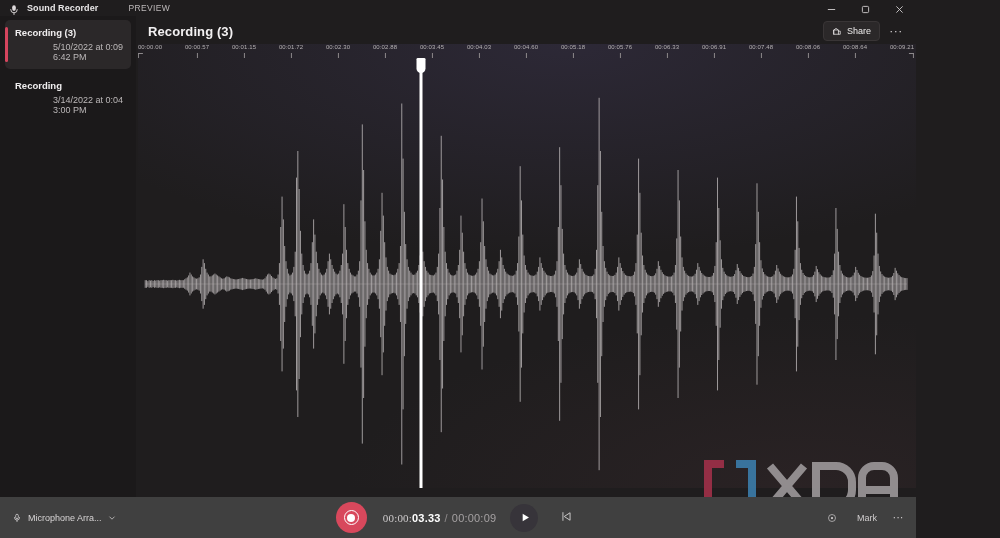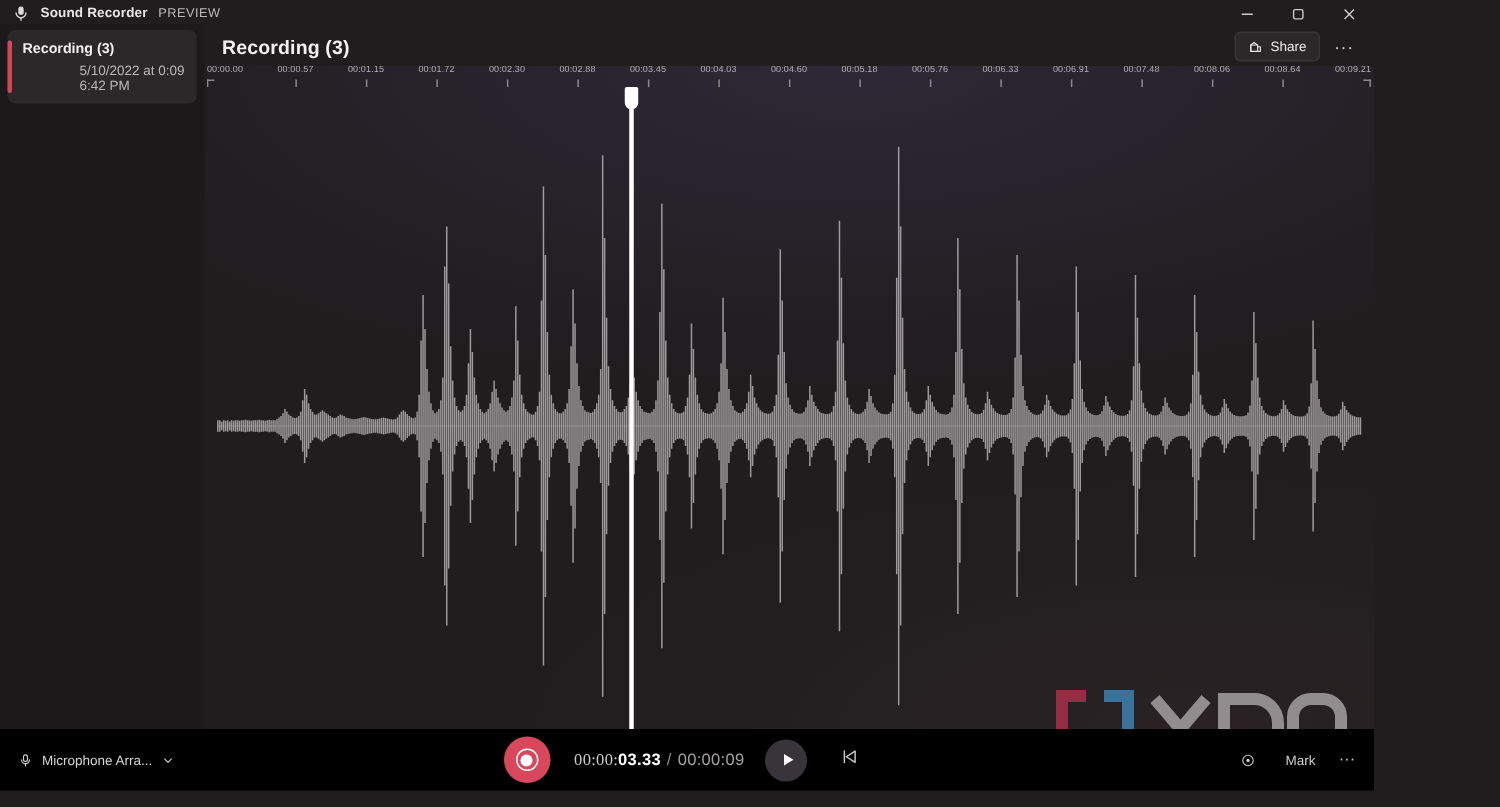--- a/index.html
+++ b/index.html
@@ -25,21 +25,21 @@
   }
   .titlebar-left {
     display: flex; align-items: center; gap: 7px;
     padding-left: 8px; height: 16px;
   }
   .app-mic-icon { width: 12px; height: 12px; display: block; }
   .app-name {
     font-size: 9px; color: #e8e6e7; font-weight: 700; letter-spacing: .1px;
   }
   .app-preview {
-    font-size: 8.5px; color: #bdb9ba; font-weight: 400; letter-spacing: .35px;
+    font-size: 8.5px; color: #bdb9ba; font-weight: 400; letter-spacing: .35px; margin-left: 23px;
   }
   .wincontrols {
     position: absolute; top: 0; right: 0; height: 30px;
     display: flex; align-items: flex-start;
   }
   .wcbtn {
     width: 34px; height: 18px;
     display: flex; align-items: center; justify-content: center;
     color: #cfcccd;
   }
@@ -166,22 +166,22 @@
   
   .watermark {
     position: absolute; right: 8px; bottom: 24px;
     width: 212px; height: 56px;
     opacity: .92; pointer-events: none; z-index: 5;
   }
   .watermark svg { display: block; width: 212px; height: 56px; }
 
   
   .bottombar {
-    position: absolute; left: 0; right: 0; bottom: 11px; height: 41px;
-    background: #000000;
+    position: absolute; left: 0; right: 0; bottom: 0; height: 41px;
+    background: #404040;
     z-index: 20;
   }
   .mic-select {
     position: absolute; left: 12px; top: 0; height: 41px;
     display: flex; align-items: center; gap: 6px;
     color: #d7d4d5; font-size: 9px; cursor: pointer;
   }
   .mic-small { width: 10px; height: 10px; display: block; }
   .chev { width: 8px; height: 8px; display: block; }
 
@@ -279,20 +279,27 @@
   </div>
 
   <div class="sidebar">
 
     <div class="rec-list">
       <div class="rec-item selected">
         <div class="rec-title">Recording (3)</div>
         <div class="rec-meta">
           <span class="rec-date">5/10/2022 at 6:42 PM</span>
           <span class="rec-dur">0:09</span>
+        </div>
+      </div>
+      <div class="rec-item">
+        <div class="rec-title">Recording</div>
+        <div class="rec-meta">
+          <span class="rec-date">3/14/2022 at 3:00 PM</span>
+          <span class="rec-dur">0:04</span>
         </div>
       </div>
     </div>
   </div>
 
   <div class="main-header">
     <div class="page-title">Recording (3)</div>
     <div class="header-actions">
       <div class="share-btn">
         <span class="share-ic">

